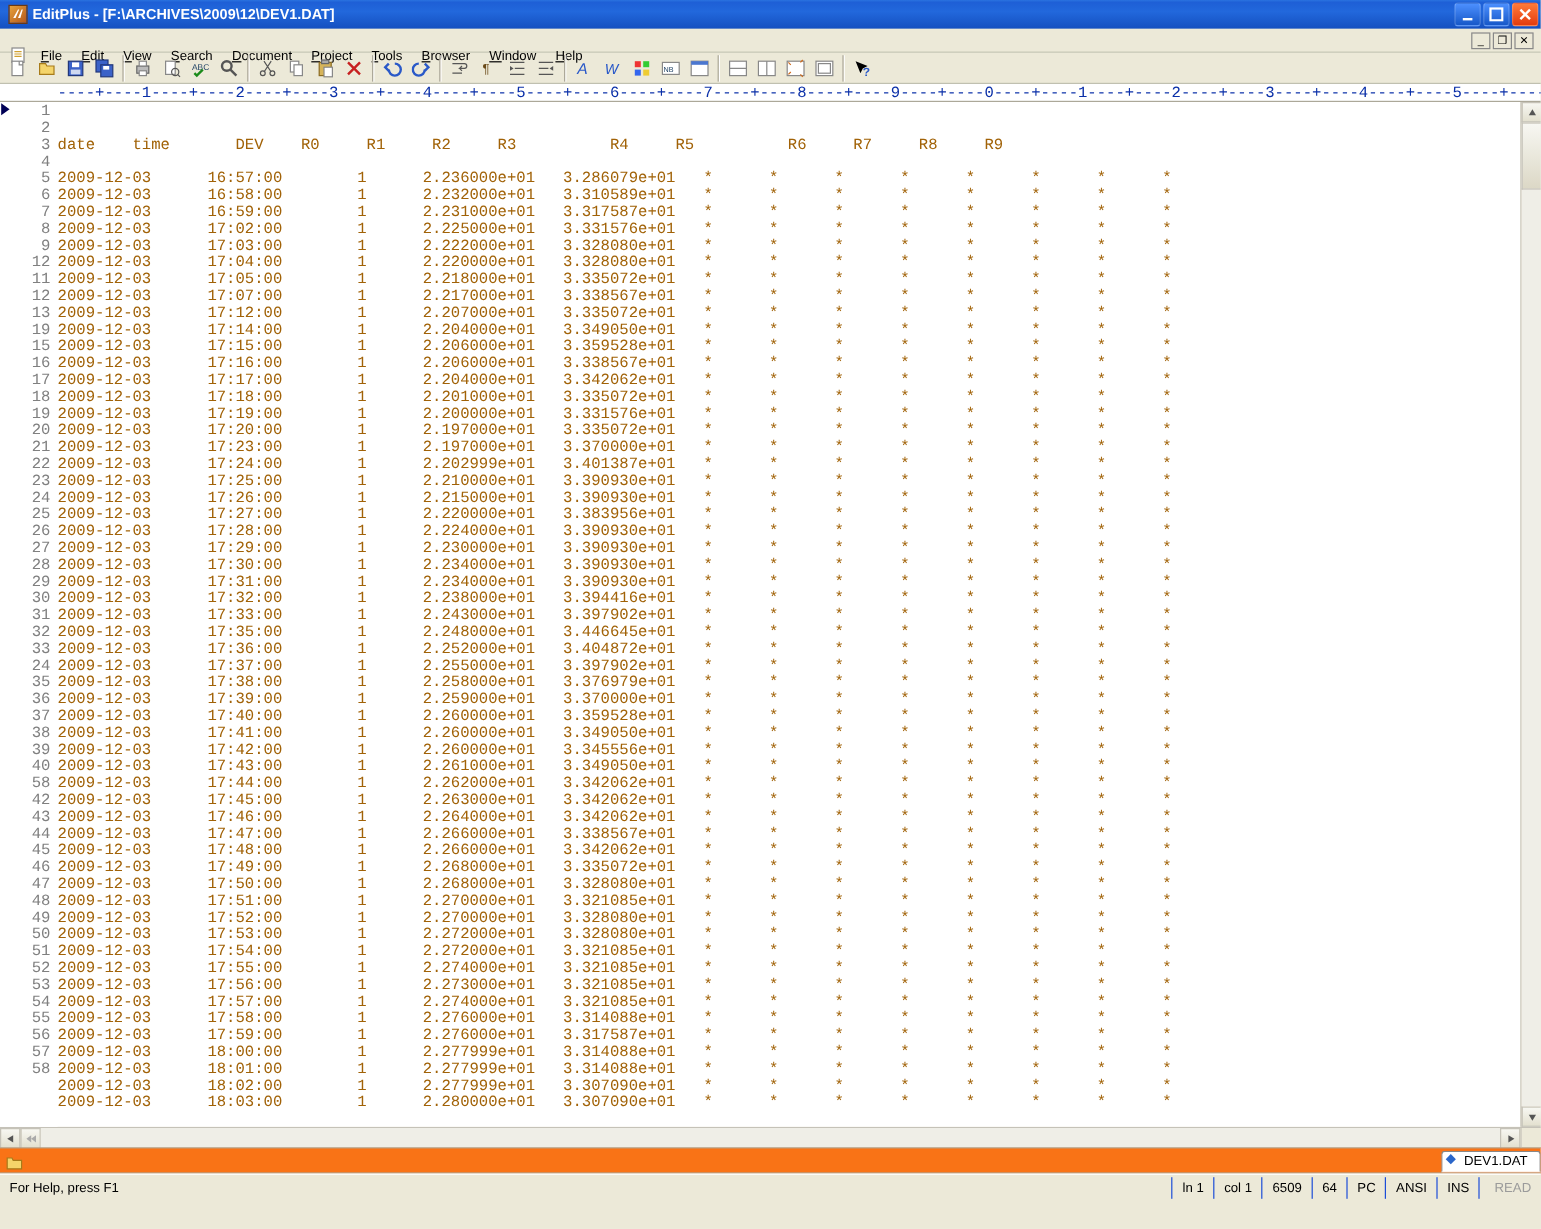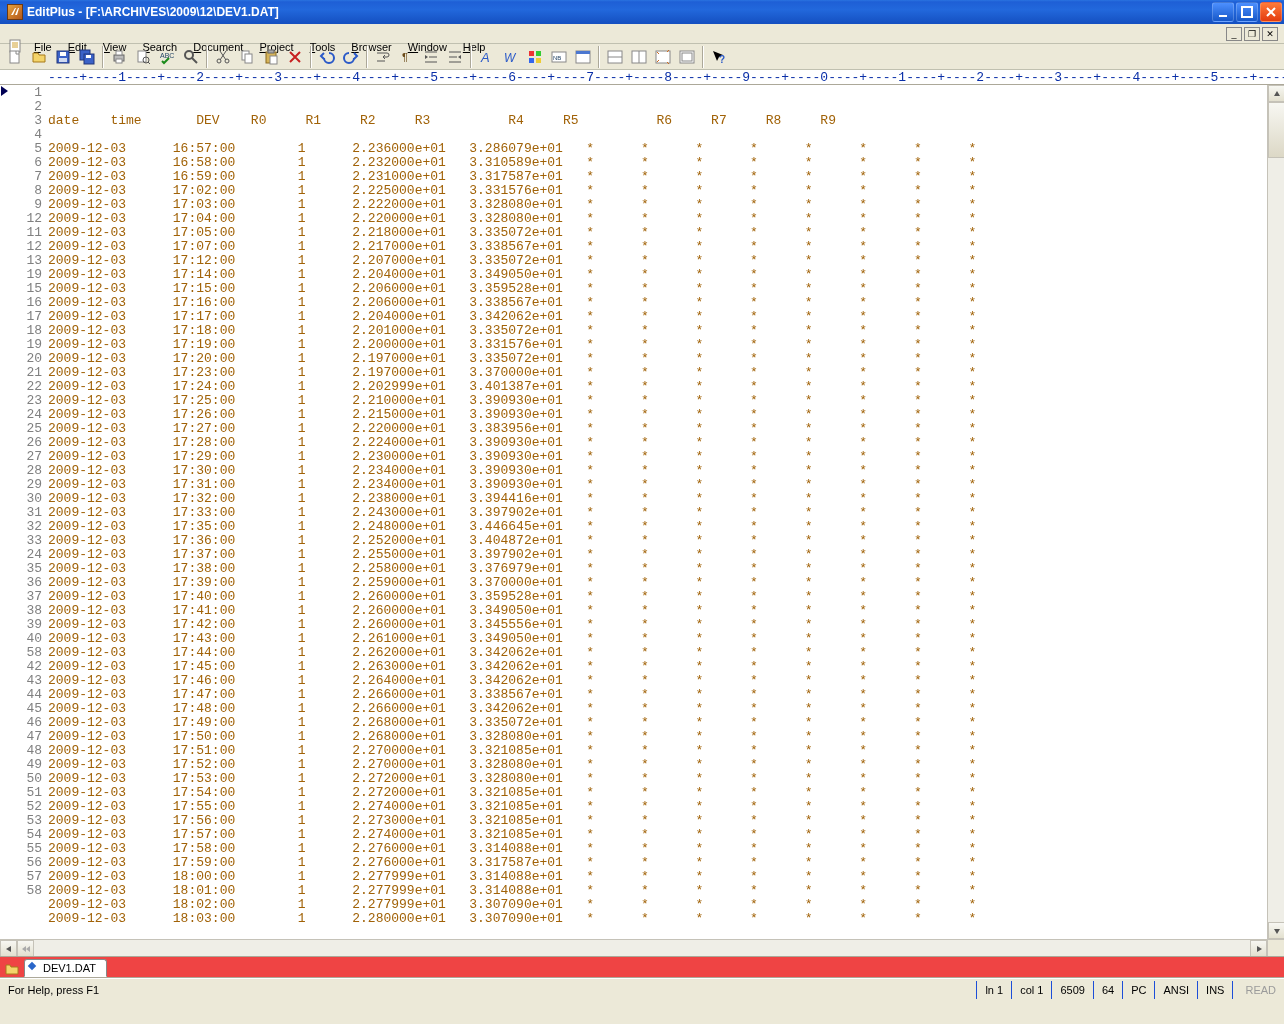--- a/index.html
+++ b/index.html
@@ -95,22 +95,22 @@
   }
   .sbtn { height:17px; background:linear-gradient(#f7f7f2,#e3e0cf); border:1px solid #c5c2b8; border-right:none; display:flex;align-items:center;justify-content:center; cursor:pointer;}
   .strack { flex:1; background:#efeee7; position:relative; }
   .sthumb { position:absolute; left:0; top:0; width:100%; height:56px; background:linear-gradient(#f7f7f2,#dcd8c6); border:1px solid #c5c2b8; border-right:none;}
   .hscrollrow { height:17px; display:flex; background:#ece9d8; border-top:1px solid #c5c2b8;}
   .hscrollrow .sbtn { width:17px; height:100%; border:1px solid #c5c2b8; border-bottom:none;}
   .hscrollrow .htrack { flex:1; background:#efeee7; position:relative; }
   .hscrollrow .corner { width:17px; background:#ece9d8; border-left:1px solid #c5c2b8;}
   
   .doctabs {
-    height:22px; background:#ef4444; display:flex; align-items:flex-end;
-    border-top:1px solid #aca899; border-bottom:1px solid #aca899; padding-left:4px;
+    height:22px; background:#f97316; display:flex; align-items:flex-end;
+    border-top:1px solid #aca899; border-bottom:1px solid #aca899; padding-left:4px;justify-content:space-between;
   }
   .dtab-dir { width:16px;height:16px; margin-right:4px;
     display:flex;align-items:center;justify-content:center;cursor:pointer;}
   .dtab {
     padding:2px 10px 2px 18px; background:#fff; border:1px solid #888;
     border-bottom:1px solid #fff; position:relative; max-width:130px;
     font-size:11px; cursor:pointer;
     border-top-left-radius:3px; border-top-right-radius:3px;
   }
   .dtab::before {

